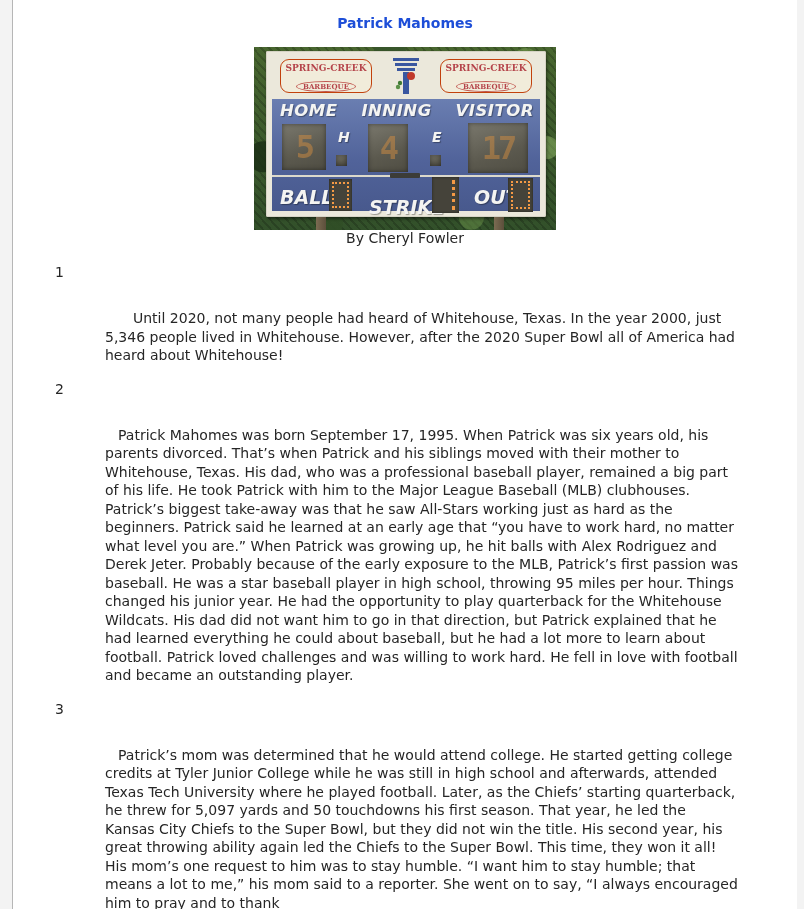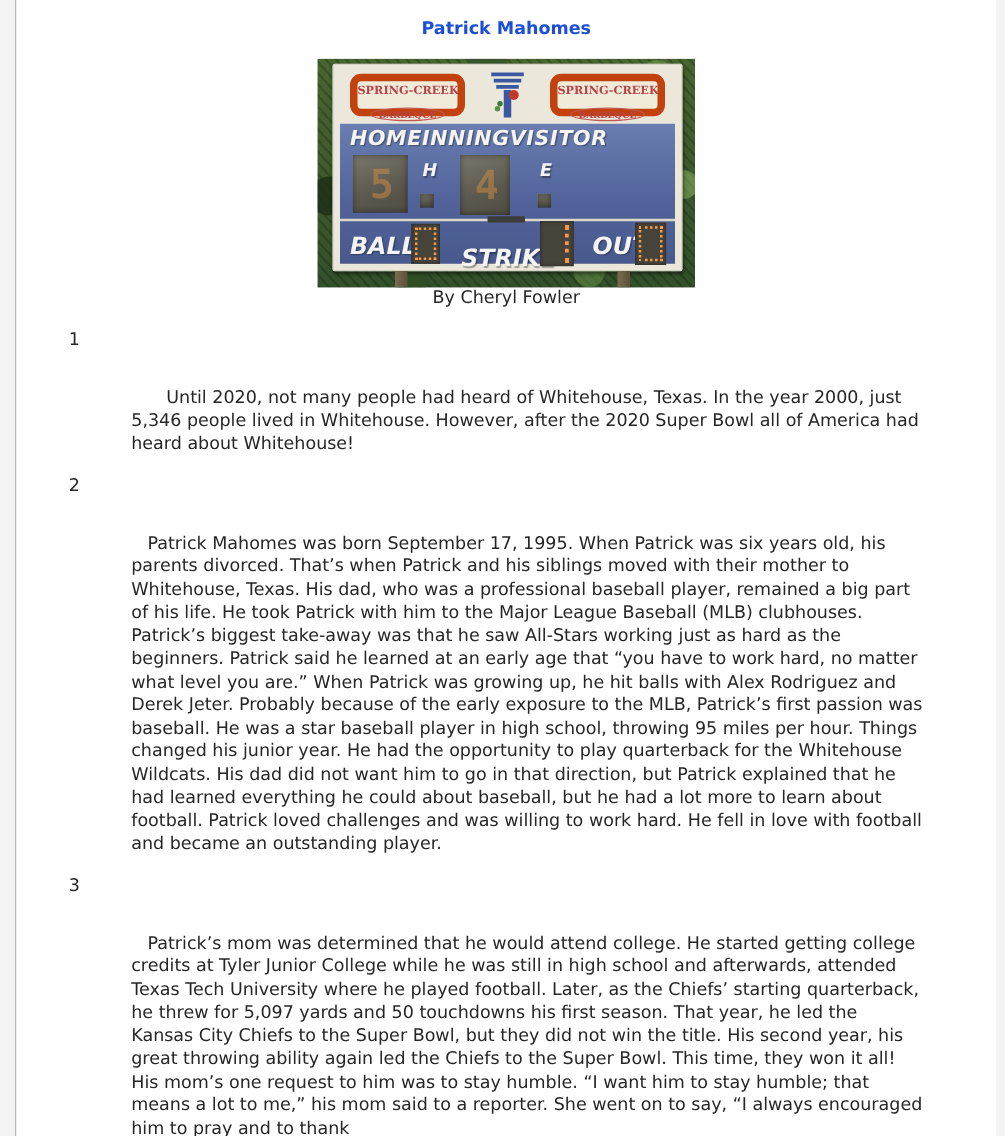--- a/index.html
+++ b/index.html
@@ -85,21 +85,21 @@
     width: 280px; height: 166px;
     background: #ebe8db;
     border-radius: 2px;
     box-shadow: inset 0 0 0 1px #d6d3c5, 1px 2px 3px rgba(0,0,0,.45);
   }
   .board-top { position: relative; height: 48px; }
   .sponsor-sign {
     position: absolute; top: 8px;
     width: 92px; height: 34px;
     background: #f1ecda;
-    border: 6px solid #c2410c;
+    border: 1px solid #c2410c;
     border-radius: 9px;
     box-sizing: border-box;
     text-align: center;
     padding-top: 3px;
   }
   .sign-left { left: 14px; }
   .sign-right { right: 14px; }
   .sponsor-name {
     font-family: "DejaVu Serif", serif;
     font-weight: bold;
@@ -127,20 +127,21 @@
     width: 32px; height: 40px;
   }
   .board-main {
     position: absolute;
     left: 6px; top: 48px;
     width: 268px; height: 112px;
     background: linear-gradient(#6a7eb1, #51639a 55%, #48598d);
   }
   .labels-row {
     display: flex;
+    justify-content: space-between;
     padding: 2px 6px 0 8px;
     font-weight: bold;
     font-style: italic;
     font-size: 16.5px;
     letter-spacing: .5px;
     color: #f4f4f2;
     text-shadow: 1px 1px 1px rgba(0,0,0,.35);
   }
   .digit-panel {
     position: absolute;
@@ -269,20 +270,23 @@
         <span class="sub-label sub-h">H</span>
         <div class="digit-panel mini-panel mini-h"></div>
 
         <div class="digit-panel panel-inning">
           <span class="led-faint">4</span>
         </div>
 
         <span class="sub-label sub-e">E</span>
         <div class="digit-panel mini-panel mini-e"></div>
 
+        <div class="digit-panel panel-visitor">
+          <span class="led-faint">17</span>
+        </div>
 
         <div class="divider">
           <div class="divider-tag"></div>
         </div>
 
         <div class="bottom-row">
           <span class="bot-label lbl-ball">BALL</span>
           <div class="led-counter led-ball">
             <div class="led-zero"></div>
           </div>

